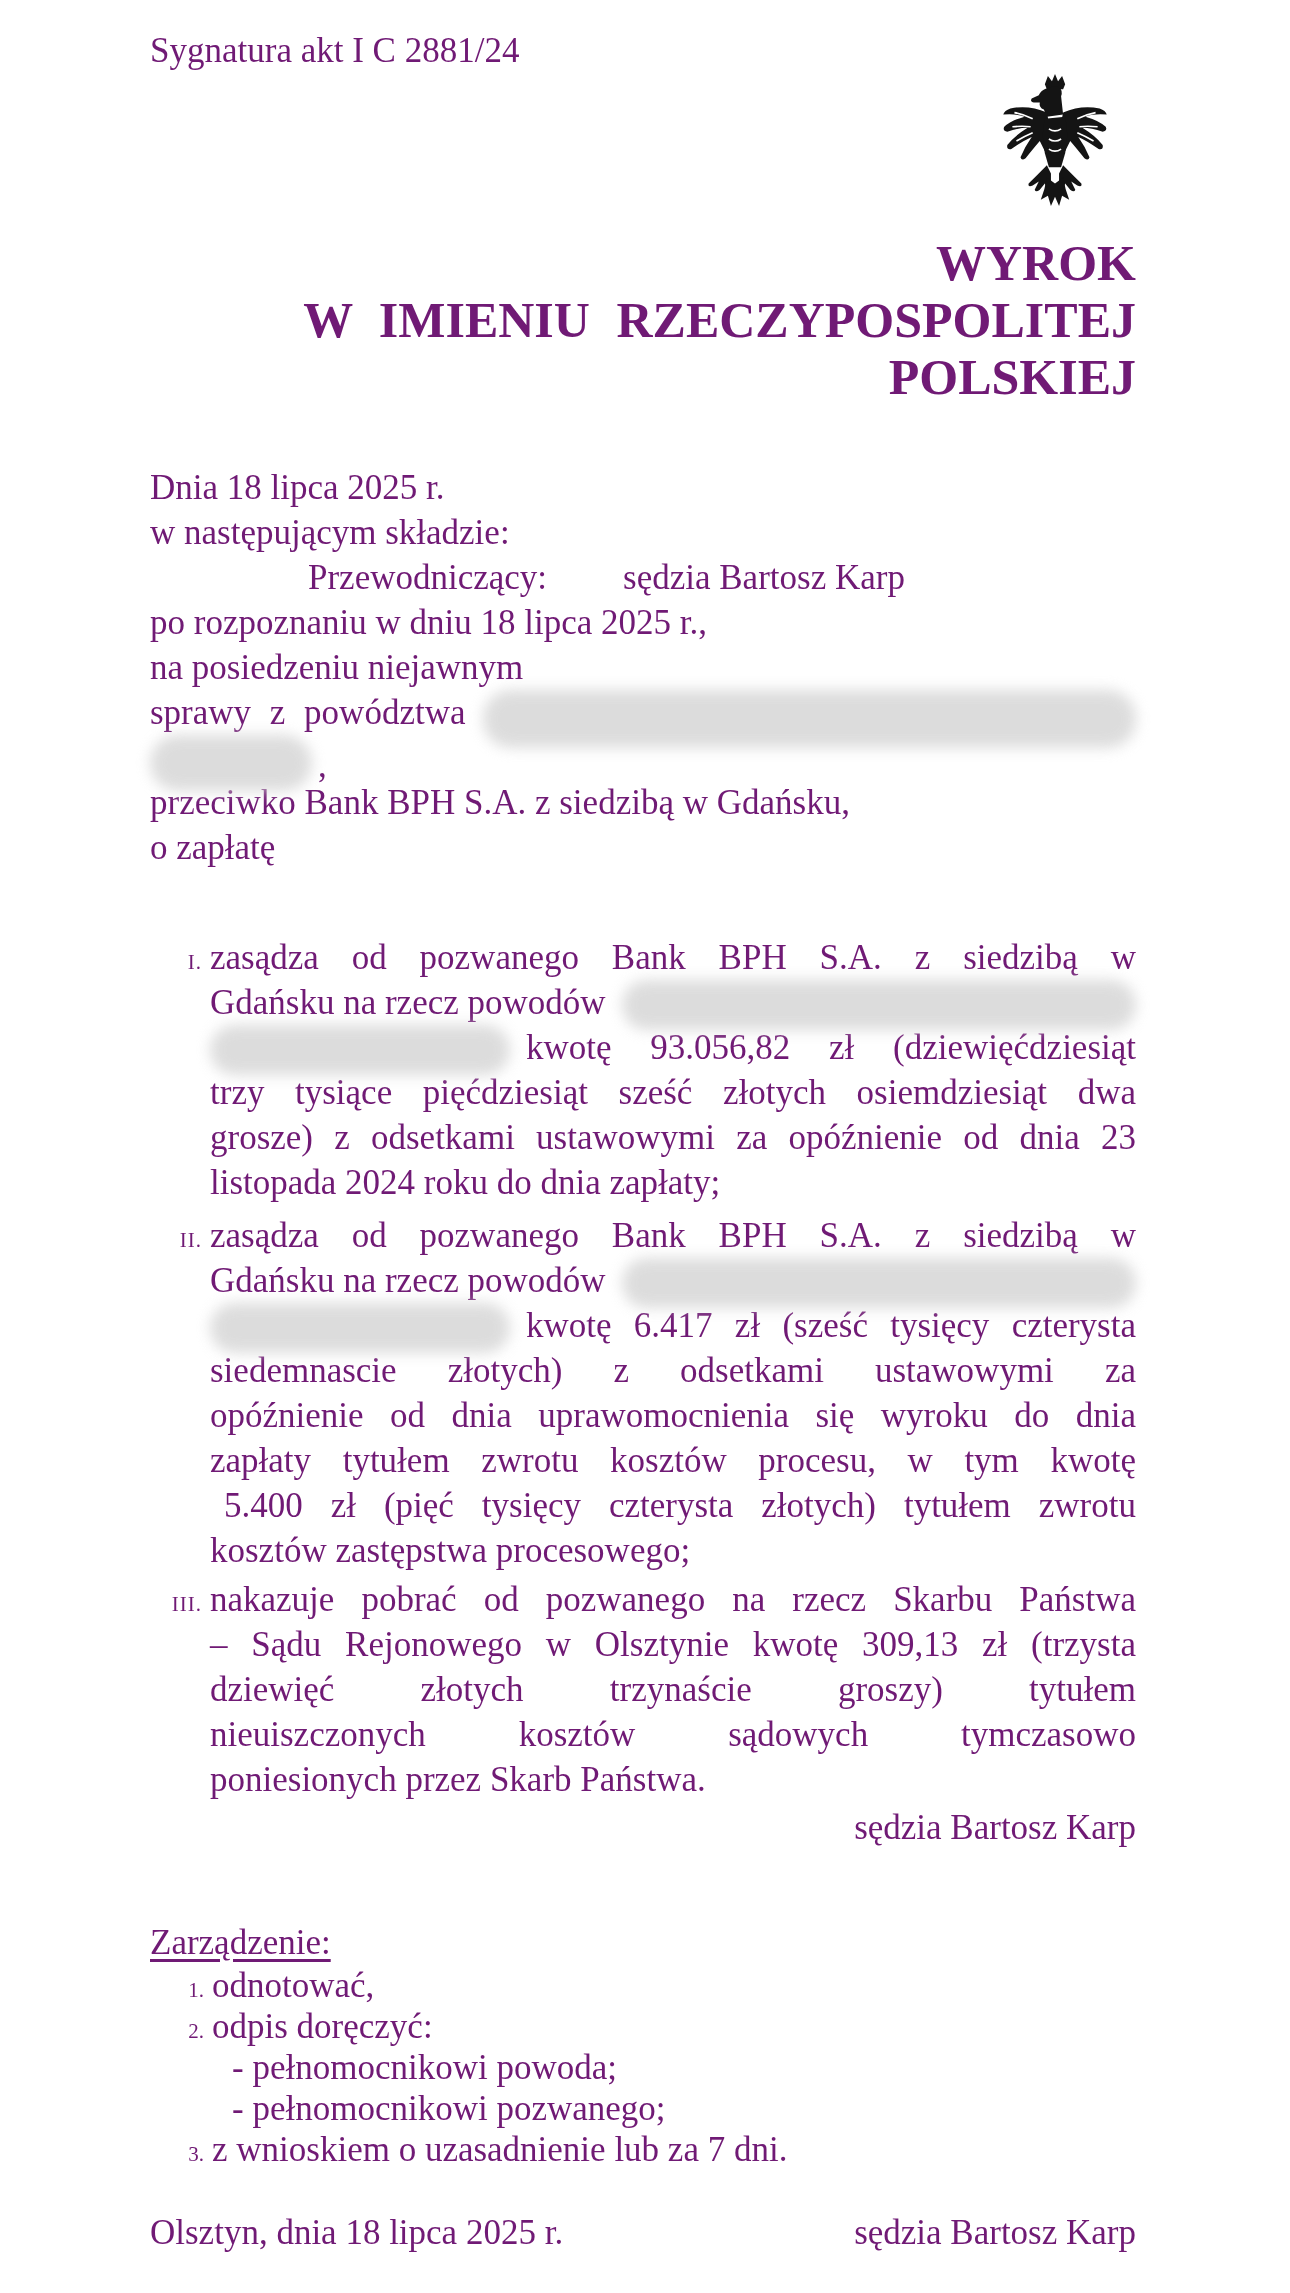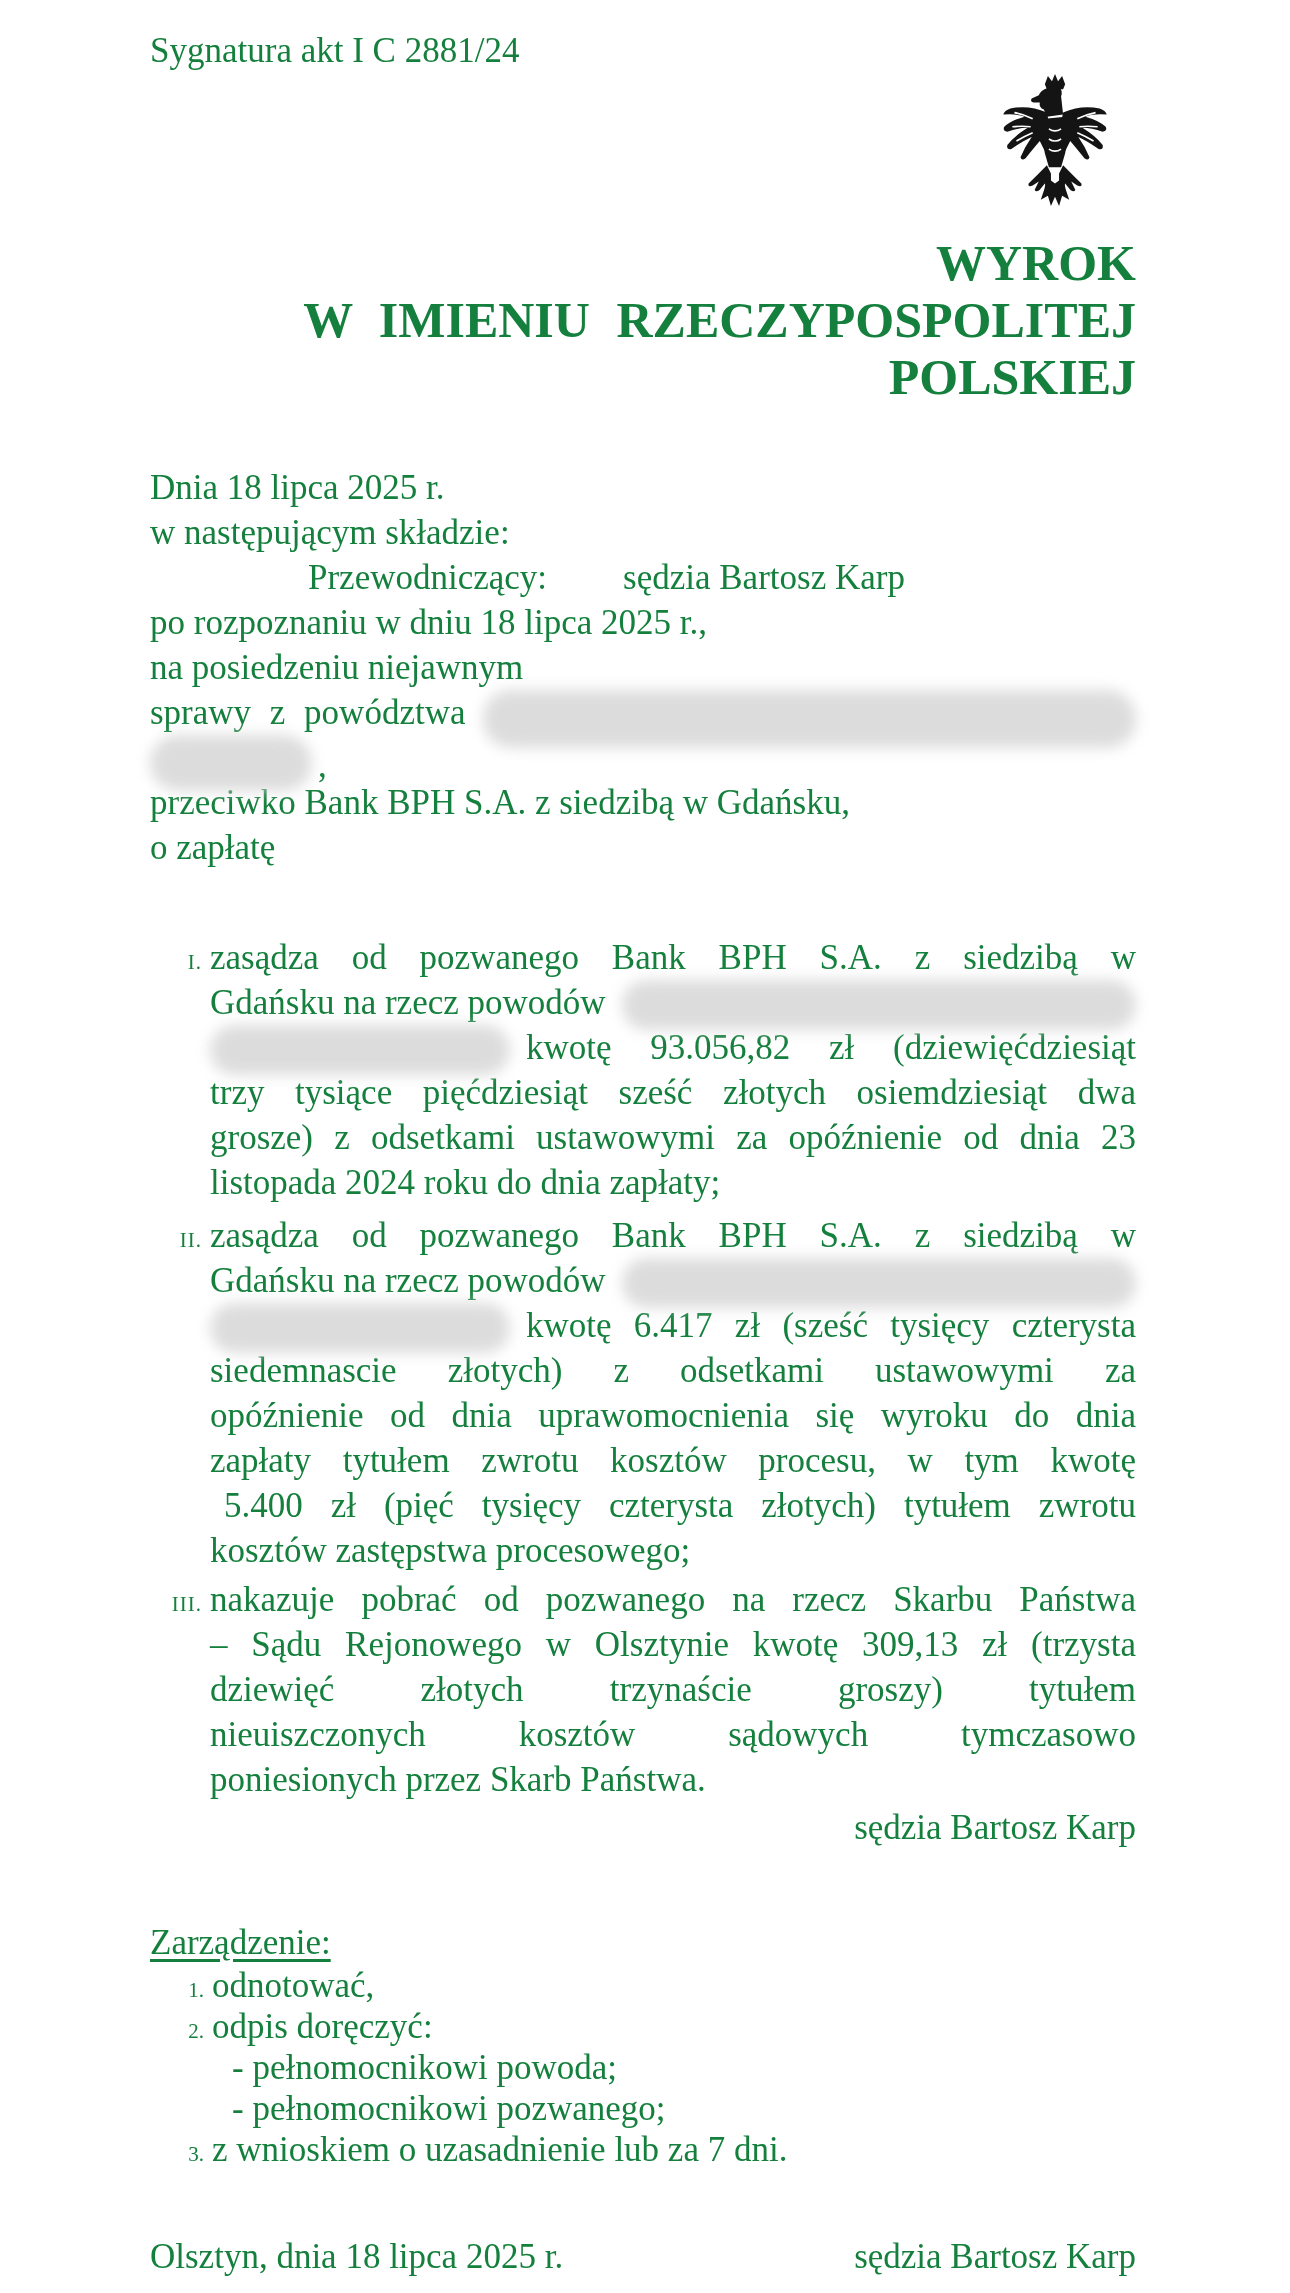--- a/index.html
+++ b/index.html
@@ -1,20 +1,20 @@
 <!DOCTYPE html>
 <html><head>
 <meta charset="utf-8">
 <style>
   html,body{margin:0;padding:0;background:#ffffff;}
   .page{
     position:relative;
     width:1290px;height:2293px;
     background:#ffffff;
-    color:#15803d;
+    color:#701a75;
     font-family:"Liberation Serif","DejaVu Serif",serif;
     font-size:35px;
     overflow:hidden;
   }
   .content{
     position:relative;
     padding:28px 154px 0 150px;
   }
   .ln{height:45px;line-height:45px;}
   .case-number{height:45px;line-height:45px;}
@@ -56,21 +56,21 @@
 
   .order{margin-top:70px;}
   .order-heading{height:45px;line-height:45px;text-decoration:underline;text-underline-offset:5px;}
   .oitem{position:relative;padding-left:62px;height:41px;line-height:41px;}
   .onum{
     position:absolute;left:0;top:15px;width:54px;
     text-align:right;font-size:21px;line-height:21px;
   }
   .osub{padding-left:82px;height:41px;line-height:41px;}
 
-  .footer{margin-top:64px;height:45px;line-height:45px;display:flex;justify-content:space-between;gap:8px;}
+  .footer{margin-top:40px;height:45px;line-height:45px;display:flex;justify-content:space-between;gap:8px;}
 </style>
 </head>
 <body>
 
 <div class="page">
 
   <div class="emblem">
     <svg width="110" height="140" viewBox="0 0 108 138">
       <g fill="#141414">
         <path d="M44 12 L47 4 L51 9 L54 2 L57 9 L61 4 L64 12 L62 17 L46 17 Z"></path>

